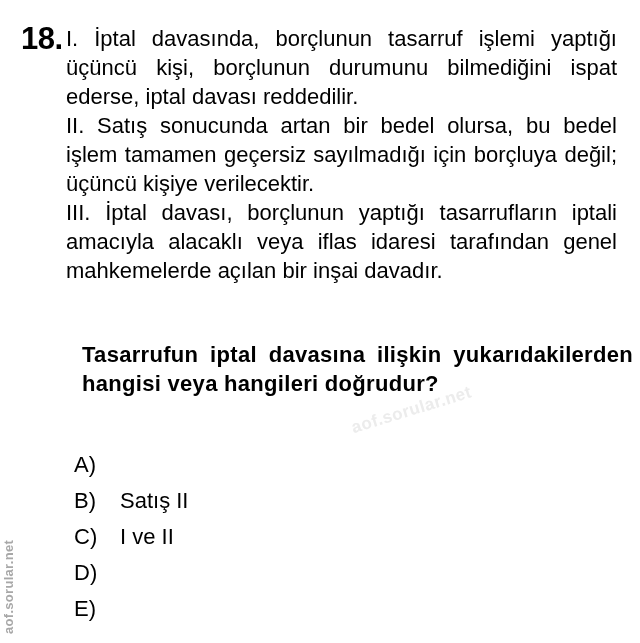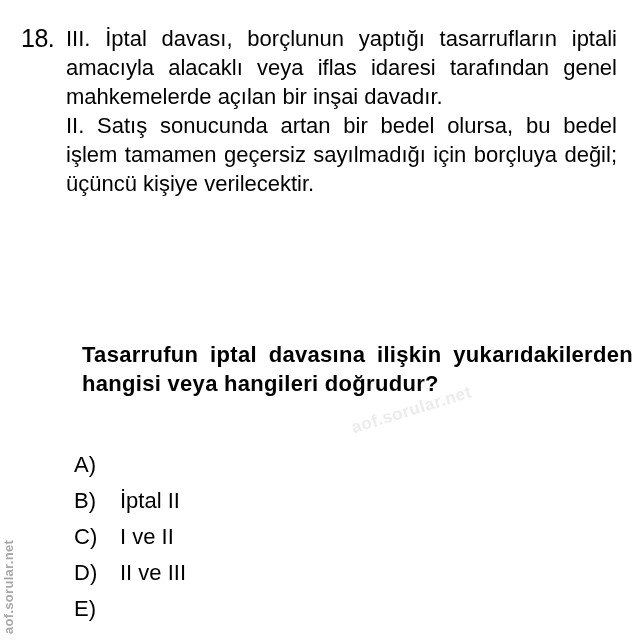--- a/index.html
+++ b/index.html
@@ -12,22 +12,22 @@
       height: 643px;
       position: relative;
       overflow: hidden;
       font-family: "Liberation Sans", sans-serif;
       color: #000000;
     }
     .qnum {
       position: absolute;
       left: 21px;
       top: 24px;
-      font-size: 25px;
-      font-weight: normal;
+      font-size: 31px;
+      font-weight: bold;
       line-height: 29px;
       letter-spacing: -0.5px;
     }
     .stem {
       position: absolute;
       left: 66px;
       top: 24px;
       width: 551px;
       font-size: 22px;
       line-height: 29px;
@@ -90,41 +90,41 @@
       white-space: nowrap;
       letter-spacing: 0.3px;
     }
   </style>
 </head>
 <body>
 
 <div class="qnum">18.</div>
 
 <div class="stem">
+  <p>I. İptal davasında, borçlunun tasarruf işlemi yaptığı üçüncü kişi, borçlunun durumunu bilmediğini ispat ederse, iptal davası reddedilir.</p>
+  <p>II. Satış sonucunda artan bir bedel olursa, bu bedel işlem tamamen geçersiz sayılmadığı için borçluya değil; üçüncü kişiye verilecektir.</p>
   <p>III. İptal davası, borçlunun yaptığı tasarrufların iptali amacıyla alacaklı veya iflas idaresi tarafından genel mahkemelerde açılan bir inşai davadır.</p>
-  <p>II. Satış sonucunda artan bir bedel olursa, bu bedel işlem tamamen geçersiz sayılmadığı için borçluya değil; üçüncü kişiye verilecektir.</p>
 </div>
 
 <div class="question">Tasarrufun iptal davasına ilişkin yukarıdakilerden hangisi veya hangileri doğrudur?</div>
 
 <ul class="options">
   <li>
     <span class="opt-letter">A)</span>
   </li>
   <li>
     <span class="opt-letter">B)</span>
-    <span>İptal II</span>
+    <span>Satış II</span>
   </li>
   <li>
     <span class="opt-letter">C)</span>
     <span>I ve II</span>
   </li>
   <li>
     <span class="opt-letter">D)</span>
-    <span>II ve III</span>
   </li>
   <li>
     <span class="opt-letter">E)</span>
   </li>
 </ul>
 
 <div class="wm-diag">aof.sorular.net</div>
 <div class="wm-side">aof.sorular.net</div>
 
 </body></html>

